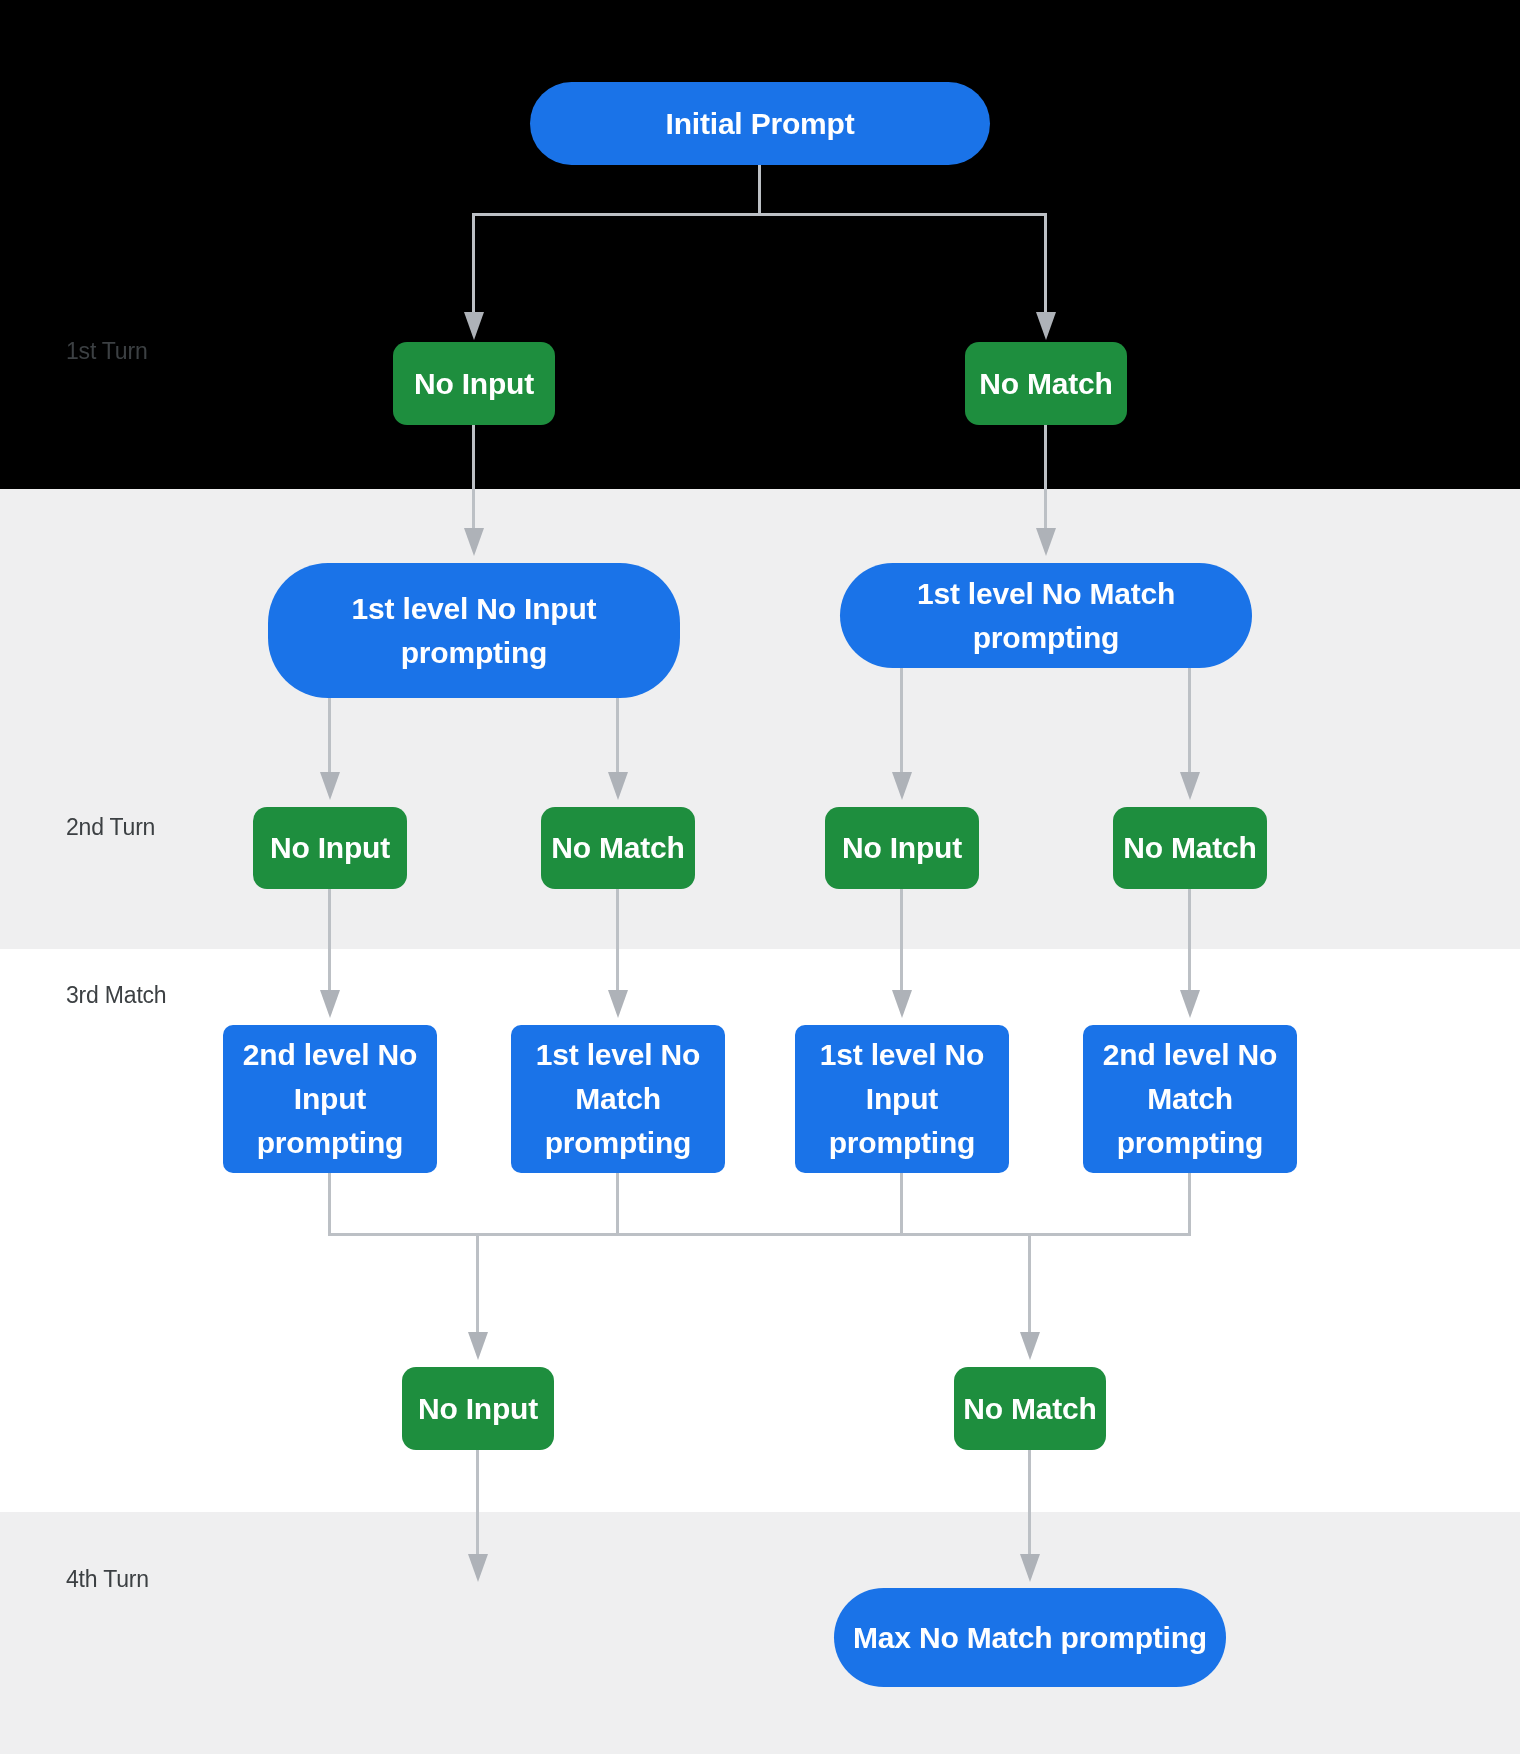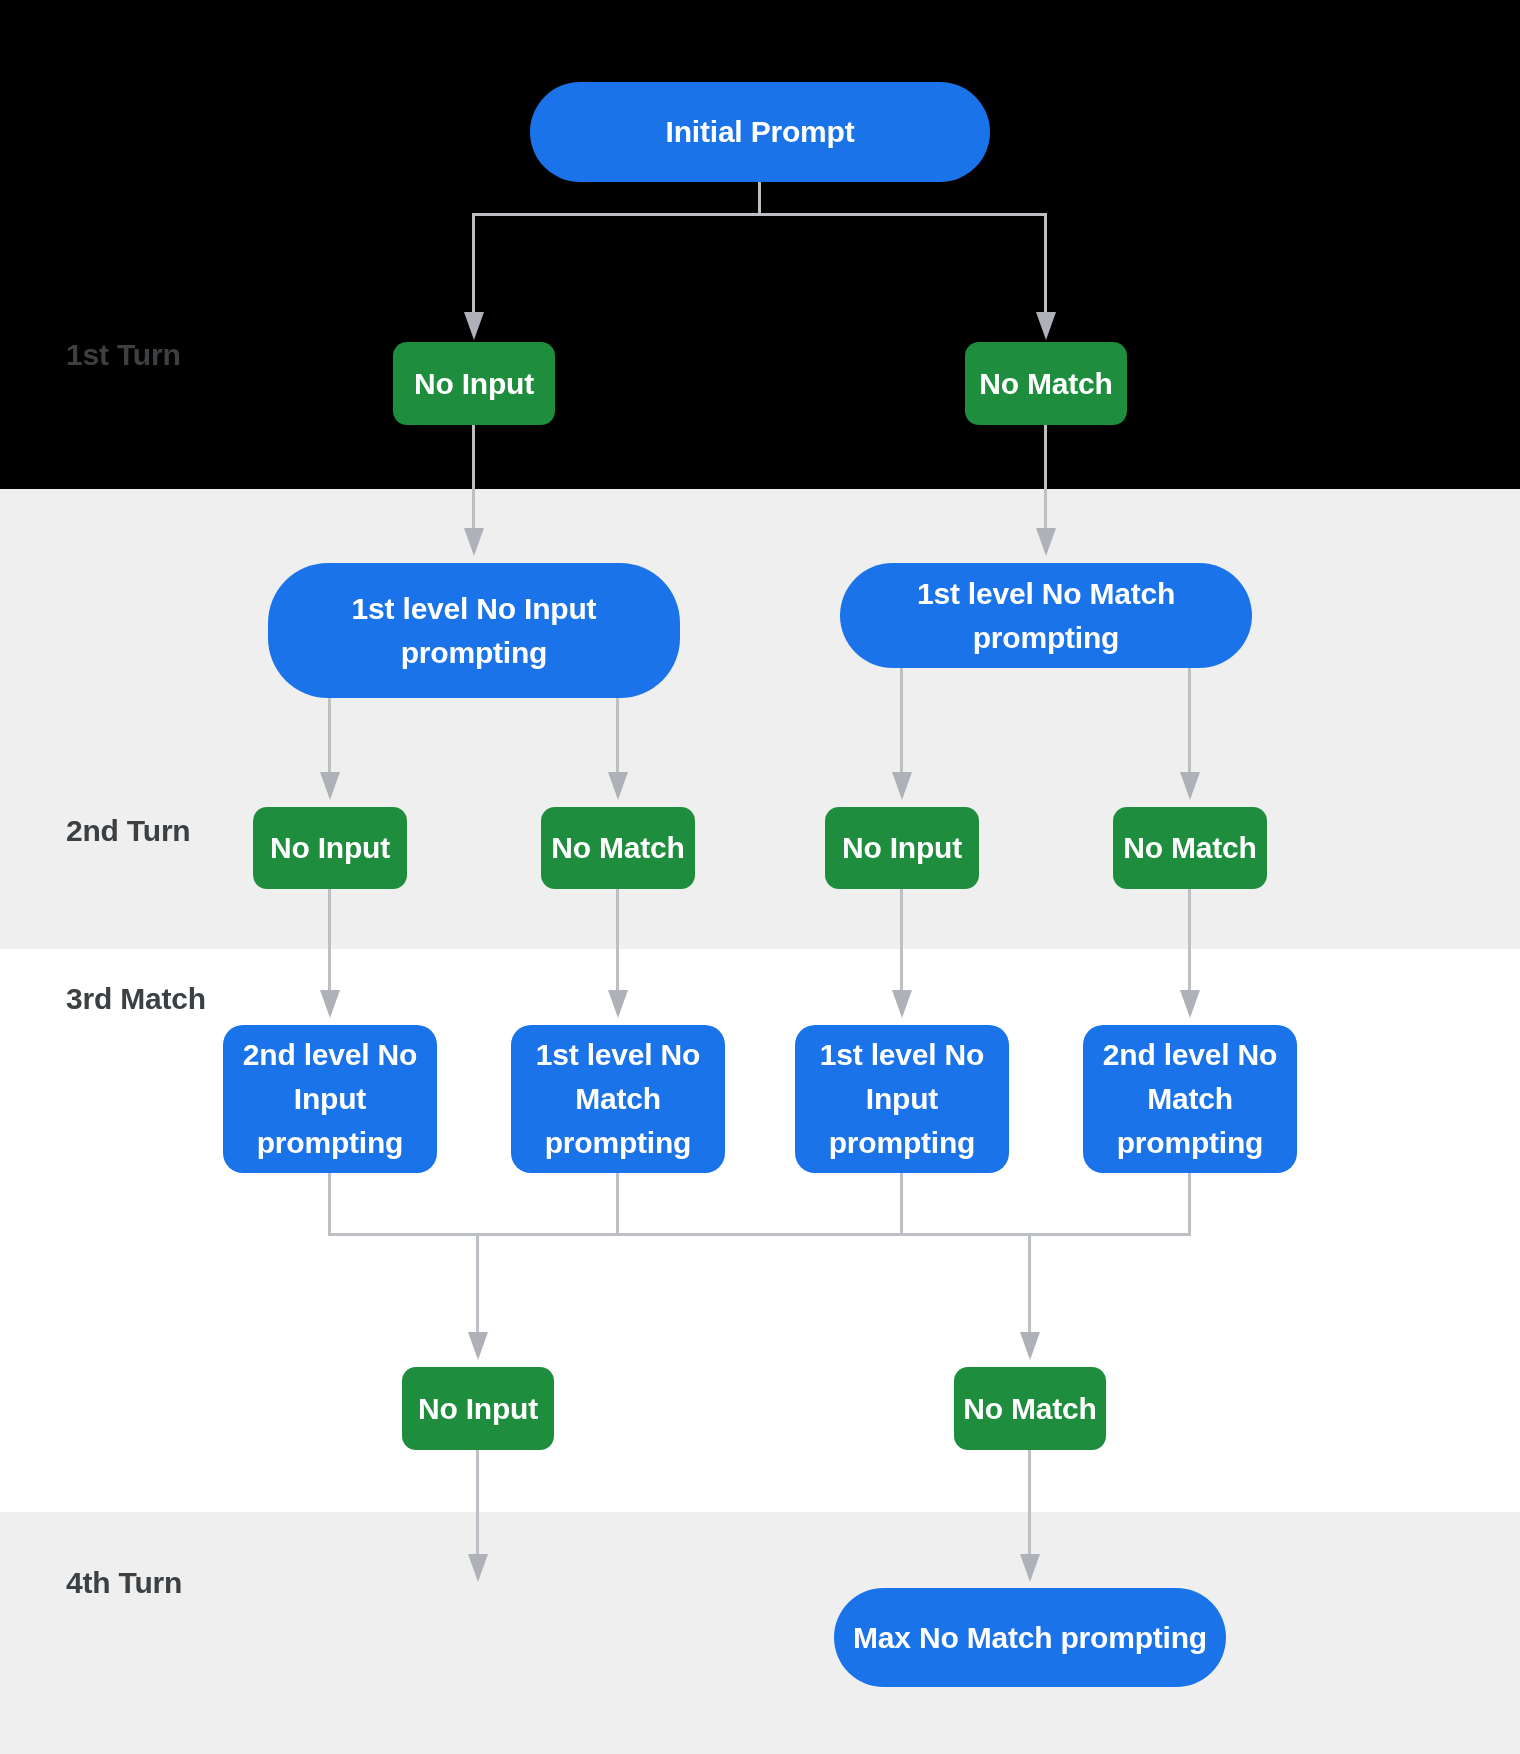--- a/index.html
+++ b/index.html
@@ -13,22 +13,22 @@
   }
   .band{position:absolute;left:0;width:1520px;}
   .band.b1{top:0;height:489px;background:var(--c-band_black,#000000);}
   .band.b2{top:489px;height:460px;background:var(--c-band_gray,#efeff0);}
   .band.b3{top:949px;height:563px;background:var(--c-band_white,#ffffff);}
   .band.b4{top:1512px;height:242px;background:var(--c-band_gray,#efeff0);}
 
   .turn-label{
     position:absolute;
     left:66px;
-    font-size:30px;
-    font-weight:700;
+    font-size:23px;
+    font-weight:400;
     letter-spacing:-0.2px;
     color:var(--c-turn_label,#3c4043);
     white-space:nowrap;
   }
 
   .node{
     position:absolute;
     display:flex;
     align-items:center;
     justify-content:center;
@@ -39,21 +39,21 @@
     color:var(--c-node_text,#ffffff);
     font-size:30px;
     font-weight:600;
     letter-spacing:-0.2px;
     line-height:44px;
     white-space:pre-line;
   }
   .node.blue{background:var(--c-blue,#1a73e8);}
   .node.green{background:var(--c-green,#1e8e3e);border-radius:14px;}
   .node.pill{border-radius:60px;}
-  .node.rounded{border-radius:20px;}
+  .node.rounded{border-radius:10px;}
 
   .line{position:absolute;background:var(--c-line,#bcc0c5);}
   .vline{width:3px;}
   .hline{height:3px;}
   .ahead{
     position:absolute;
     width:0;height:0;
     border-left:10px solid transparent;
     border-right:10px solid transparent;
     border-top:28px solid var(--c-arrowhead,#aeb2b8);
@@ -124,21 +124,21 @@
     <div class="ahead" style="left:1020px;top:1332px"></div>
   </div>
 
   <div>
     <div class="line vline" style="left:476px;top:1450px;height:106px"></div>
     <div class="ahead" style="left:468px;top:1554px"></div>
     <div class="line vline" style="left:1028px;top:1450px;height:106px"></div>
     <div class="ahead" style="left:1020px;top:1554px"></div>
   </div>
 
-  <div class="node blue pill" style="left:530px;top:82px;width:460px;height:100px">
+  <div class="node blue pill" style="left:530px;top:82px;width:460px;height:83px">
     <span>Initial Prompt</span>
   </div>
 
   <div class="node green" style="left:393px;top:342px;width:162px;height:83px">
     <span>No Input</span>
   </div>
   <div class="node green" style="left:965px;top:342px;width:162px;height:83px">
     <span>No Match</span>
   </div>
 

